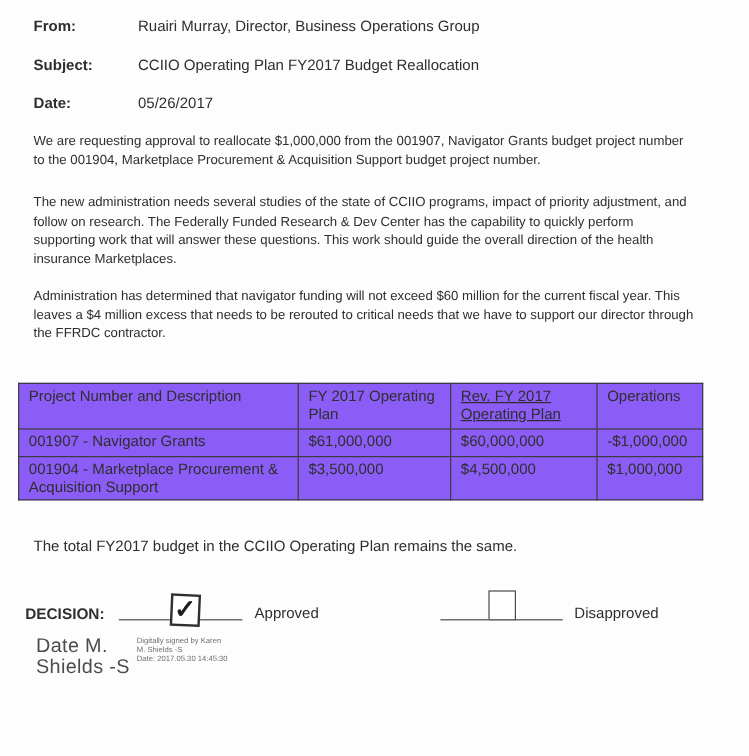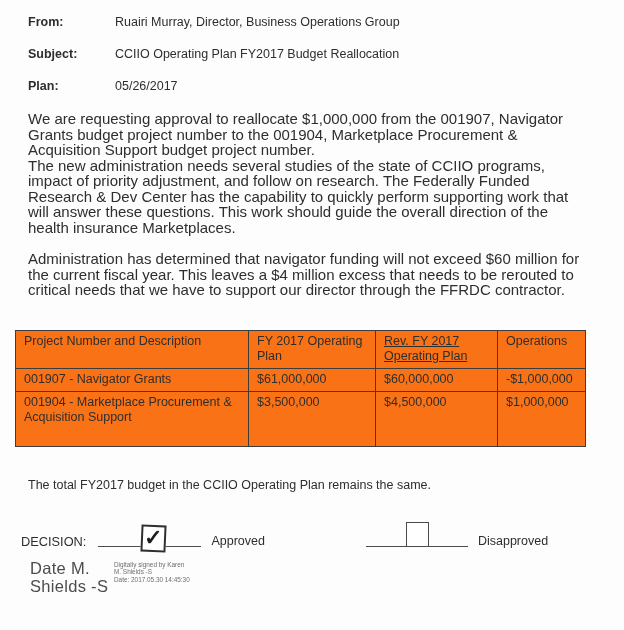--- a/index.html
+++ b/index.html
@@ -12,49 +12,49 @@
   }
   .page { padding: 15px 38px 0 28px; }
 
   
   .field-row { display: flex; margin-bottom: 18px; font-size: 12.5px; }
   .field-label { font-weight: bold; width: 87px; flex: none; }
   .field-value { font-weight: normal; }
 
   .request-heading { font-weight: bold; font-size: 12.5px; margin-top: 13px; }
 
-  .para { font-size: 15px; line-height: 15.5px; margin-top: 15px; max-width: 552px; }
+  .para { font-size: 11px; line-height: 15.5px; margin-top: 15px; max-width: 552px; }
 
   
   table.budget {
     border-collapse: collapse;
     margin-top: 32px;
     margin-left: -13px;
     width: 570px;
     font-size: 12.5px;
     table-layout: fixed;
-    background: #f97316;
+    background: #8b5cf6;
   }
   table.budget th, table.budget td {
     border: 1.4px solid #3c3c3c;
     text-align: left;
     font-weight: normal;
     vertical-align: top;
     padding: 3px 8px 4px 8px;
     line-height: 15px;
   }
   table.budget th { height: 31px; }
-  table.budget tr.row-tall td { padding-bottom: 21px; }
+  table.budget tr.row-tall td { padding-bottom: 2px; }
   .c1 { width: 233px; } .c2 { width: 127px; } .c3 { width: 122px; text-decoration: underline; } .c4 { width: 88px; }
 
   .summary { font-size: 12.5px; margin-top: 31px; }
 
   
   .decision-row { display: flex; align-items: flex-end; margin-top: 28px; margin-left: -7px; height: 30px; }
-  .decision-label { font-weight: normal; font-size: 12.8px; padding-bottom: 1px; }
+  .decision-label { font-weight: bold; font-size: 12.8px; padding-bottom: 1px; }
   .lineslot { position: relative; height: 1px; border-bottom: 1.6px solid #4d4d4d; align-self: flex-end; margin-bottom: 3px; }
   .lineslot.first { width: 103px; margin-left: 12px; }
   .lineslot.second { width: 102px; margin-left: 101px; }
   .checkbox {
     position: absolute; background: #fff;
     border: 2px solid #2f2f2f;
   }
   .checkbox.checked {
     width: 25px; height: 27px; left: 43px; bottom: -6px;
     transform: rotate(2.5deg);
@@ -84,28 +84,28 @@
   <div>
     <div class="field-row">
       <span class="field-label">From:</span>
       <span class="field-value">Ruairi Murray, Director, Business Operations Group</span>
     </div>
     <div class="field-row">
       <span class="field-label">Subject:</span>
       <span class="field-value">CCIIO Operating Plan FY2017 Budget Reallocation</span>
     </div>
     <div class="field-row">
-      <span class="field-label">Plan:</span>
+      <span class="field-label">Date:</span>
       <span class="field-value">05/26/2017</span>
     </div>
   </div>
 
 
   <p class="para">We are requesting approval to reallocate $1,000,000 from the 001907, Navigator Grants budget project number to the 001904, Marketplace Procurement &amp; Acquisition Support budget project number.</p>
-  <p class="para" style="margin-top:0">The new administration needs several studies of the state of CCIIO programs, impact of priority adjustment, and follow on research.  The Federally Funded Research &amp; Dev Center has the capability to quickly perform supporting work that will answer these questions.  This work should guide the overall direction of the health insurance Marketplaces.</p>
+  <p class="para" style="margin-top:20px">The new administration needs several studies of the state of CCIIO programs, impact of priority adjustment, and follow on research.  The Federally Funded Research &amp; Dev Center has the capability to quickly perform supporting work that will answer these questions.  This work should guide the overall direction of the health insurance Marketplaces.</p>
   <p class="para" style="margin-top:16px">Administration has determined that navigator funding will not exceed $60 million for the current fiscal year. This leaves a $4 million excess that needs to be rerouted to critical needs that we have to support our director through the FFRDC contractor.</p>
 
   <table class="budget">
     <thead>
       <tr>
         <th class="c1">Project Number and Description</th>
         <th class="c2">FY 2017 Operating Plan</th>
         <th class="c3">Rev. FY 2017 Operating Plan</th>
         <th class="c4">Operations</th>
       </tr>

